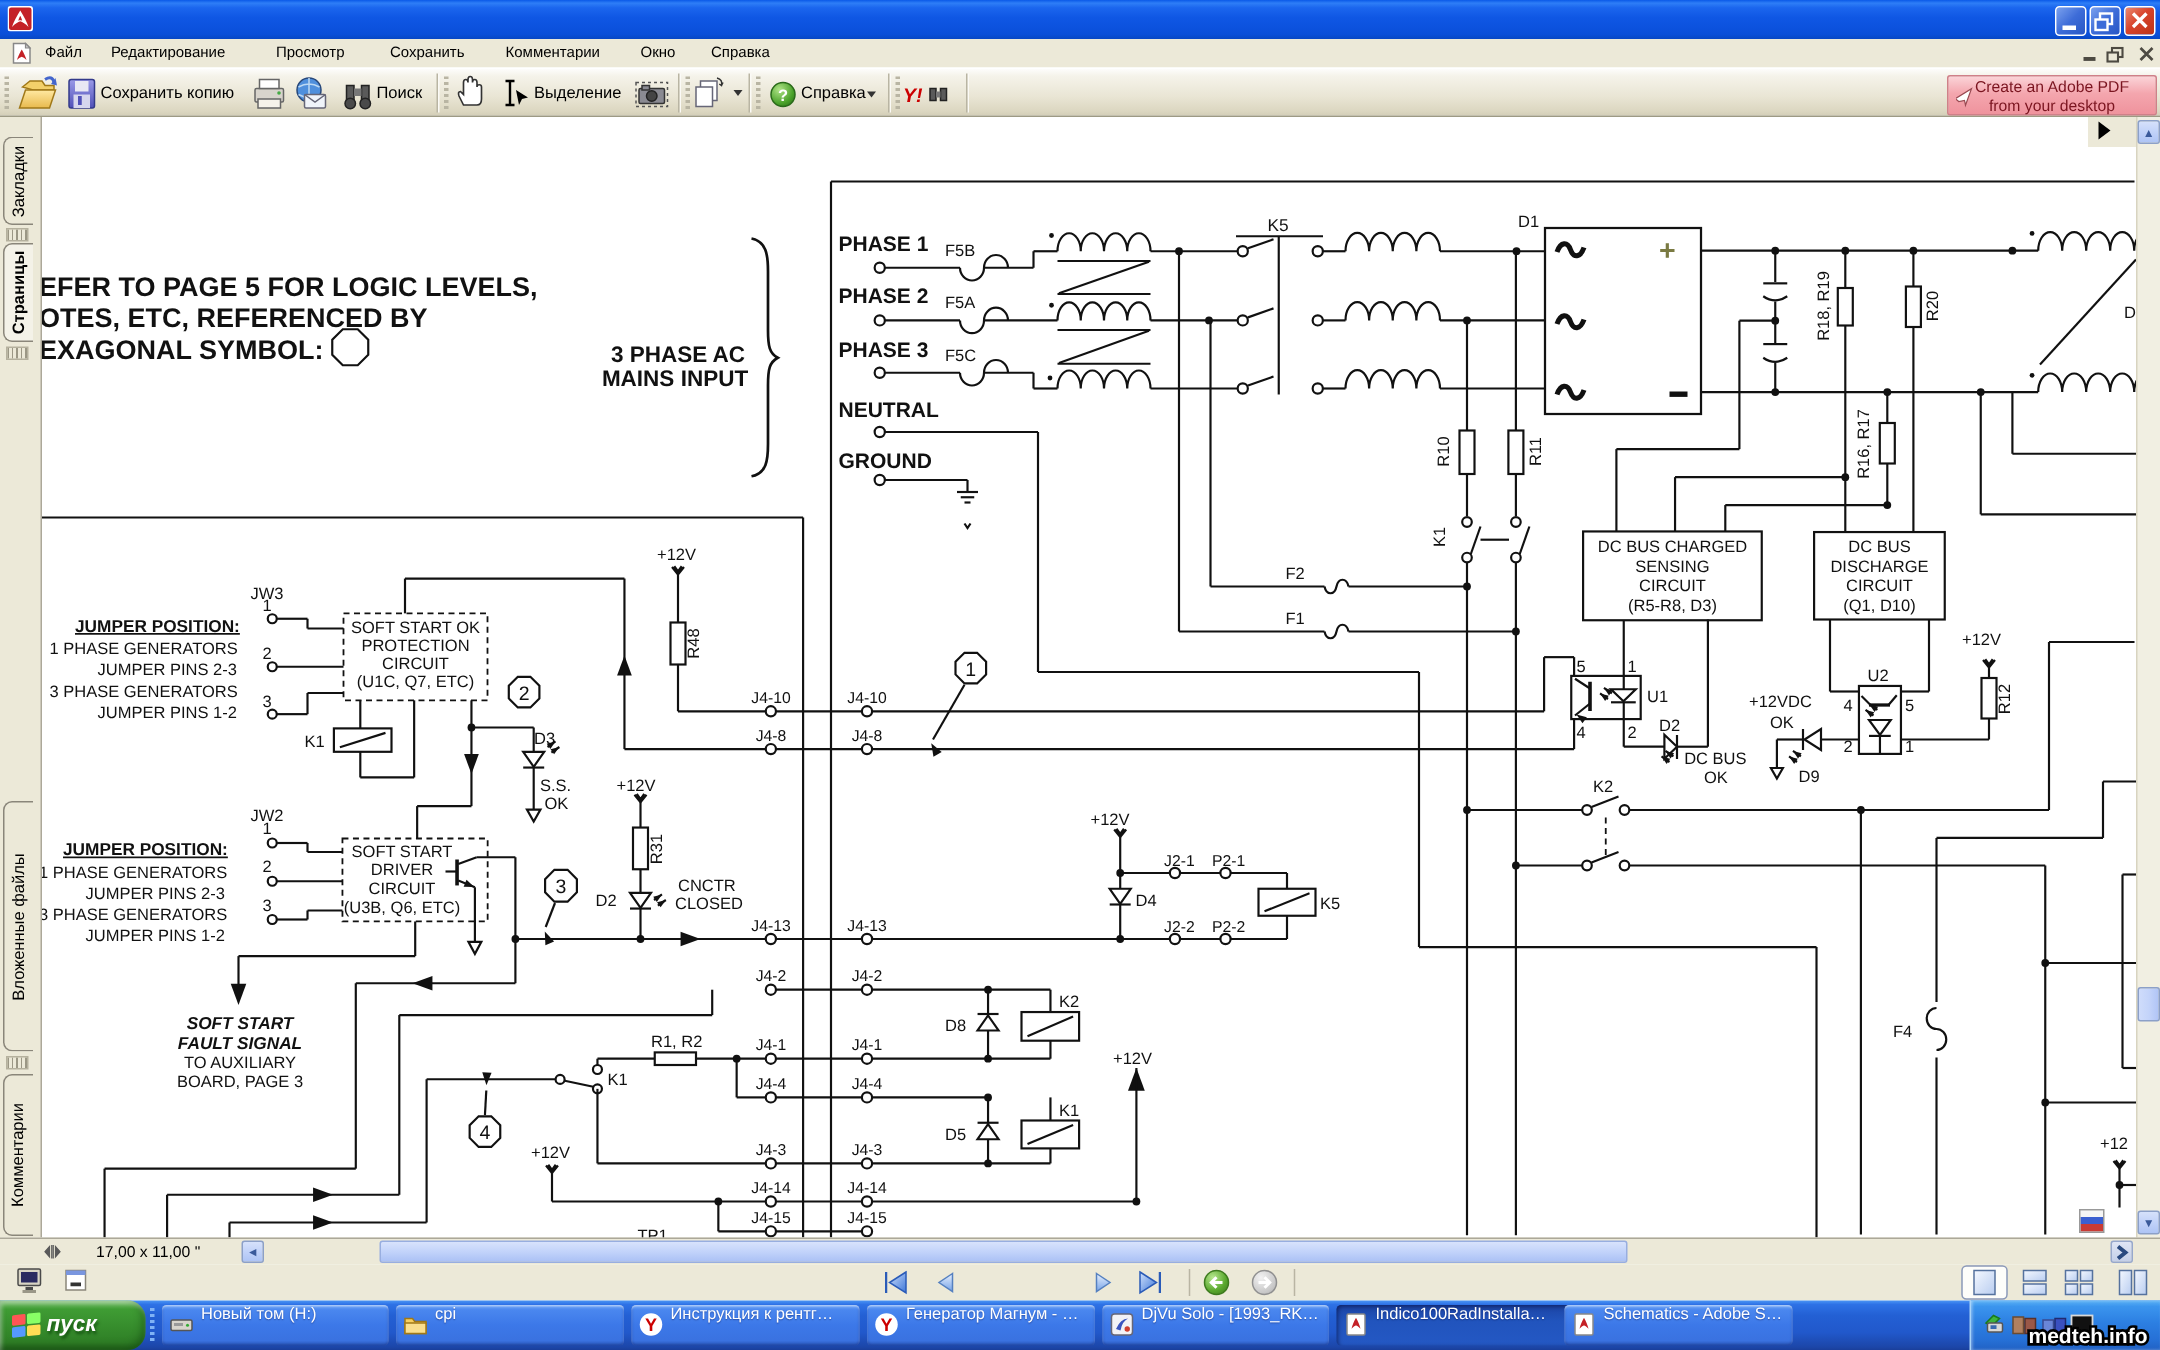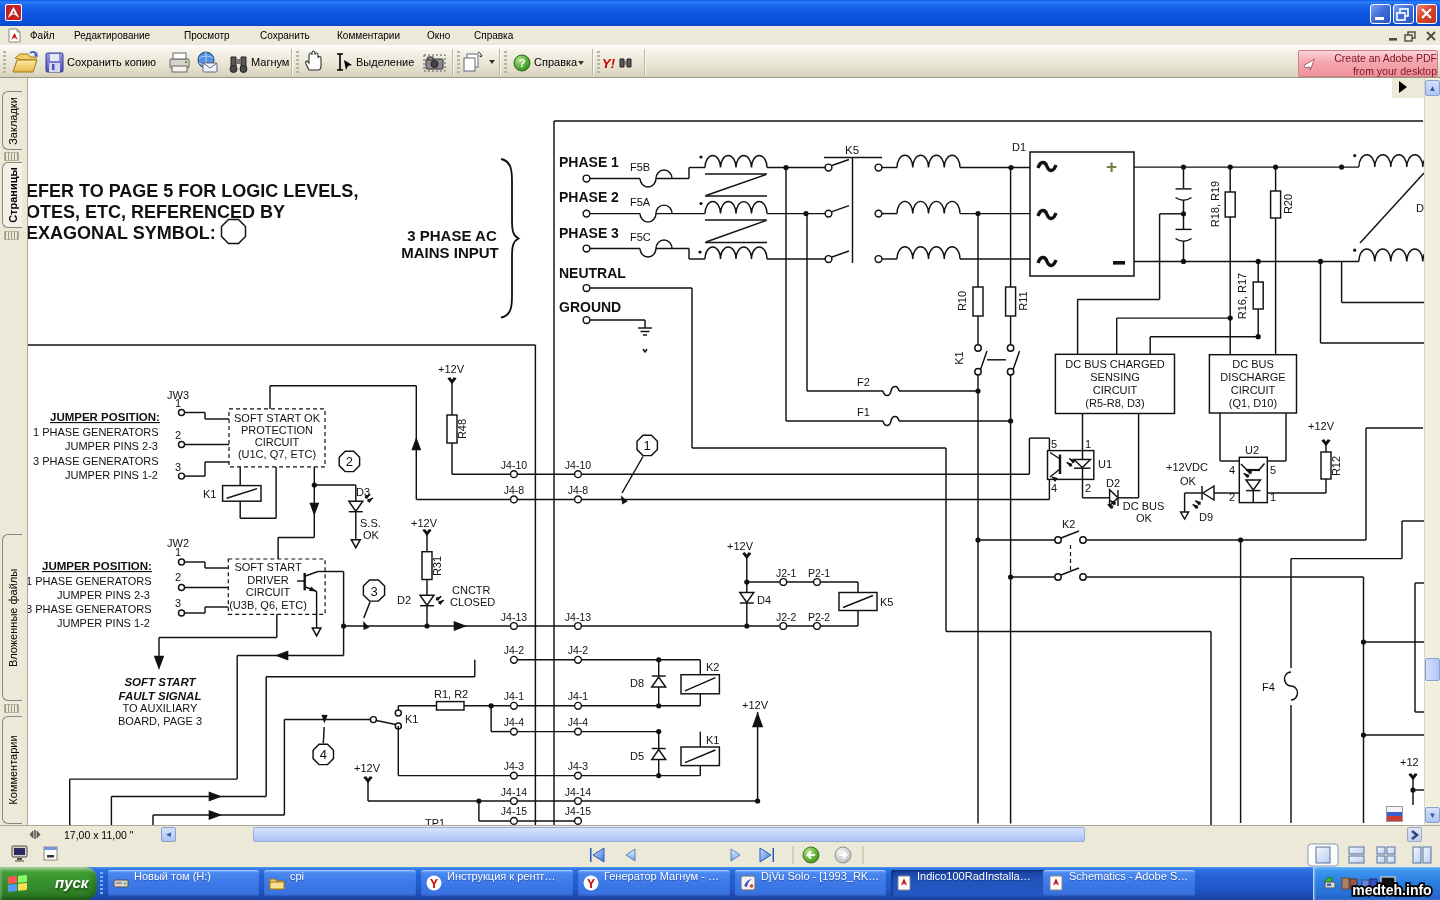--- a/index.html
+++ b/index.html
@@ -18,21 +18,21 @@
 
 #toolbar { left:0; top:45px; width:1440px; height:33px;
   background:linear-gradient(180deg,#fdfdfb 0%,#f5f3ea 15%,#e9e5d4 60%,#dcd7c1 90%,#d4cfb8 100%);
   border-top:1px solid #fff; border-bottom:1px solid #9d9a84; font-size:11px; }
 .vsep { position:absolute; top:3px; height:26px; width:1px; background:#b9b5a3; box-shadow:1px 0 0 #fbfaf6; }
 .grip { position:absolute; top:5px; height:22px; width:3px;
   background:repeating-linear-gradient(180deg,#b9b5a3 0 2px,transparent 2px 4px); }
 .tlabel { position:absolute; top:10px; color:#000; }
 #pinkbtn { position:absolute; left:1298px; top:4px; width:140px; height:27px;
   background:linear-gradient(180deg,#fbd4d8 0%,#f4a6ae 45%,#ef939d 100%);
-  border:1px solid #cf8089; border-radius:2px; color:#7b1520; font-size:10.5px; text-align:right; line-height:13px; padding-top:1px;}
+  border:1px solid #cf8089; border-radius:2px; color:#7b1520; font-size:10.5px; text-align:center; line-height:13px; padding-top:1px;}
 
 #sidebar { left:0; top:78px; width:28px; height:747px; background:#ece9d8; border-right:1px solid #aca899; }
 .tab { position:absolute; left:2px; width:20px; background:#ece9d8; border:1px solid #8a867a; border-right:none;
   border-radius:6px 0 0 6px; }
 .tab .vt { position:absolute; left:3px; top:0; width:14px; height:100%; display:flex; align-items:center; justify-content:center; }
 .vt span { transform:rotate(-90deg); white-space:nowrap; font-size:11px; color:#000; }
 .sgrip { position:absolute; left:4px; width:15px; height:9px;
   background:repeating-linear-gradient(90deg,#9b9785 0 1px,transparent 1px 3px); border:1px solid #b5b19e; }
 
 #vscroll { left:1424px; top:78px; width:16px; height:747px; background:#f1efe2; border-left:1px solid #d8d4c0; }
@@ -46,21 +46,21 @@
   background:linear-gradient(180deg,#d8e2fc 0%,#c2d3fa 50%,#abc1f5 100%); }
 #status2 { left:0; top:843px; width:1440px; height:24px; background:#ece9d8; font-size:11px; }
 #pagefield { position:absolute; left:645px; top:2px; width:74px; height:16px; background:#fff; border:4px solid #be185d; text-align:center; line-height:18px;margin-top:40px;}
 
 #taskbar { left:0; top:867px; width:1440px; height:33px;
   background:linear-gradient(180deg,#4a95f5 0%,#2e72e6 8%,#2360d4 30%,#2158cb 65%,#1c46a8 94%,#1a3f9b 100%); }
 #startbtn { position:absolute; left:0; top:0; width:97px; height:33px; border-radius:0 12px 12px 0;
   background:linear-gradient(180deg,#75c267 0%,#3f9c34 18%,#368c2c 55%,#2f7f26 85%,#266b1e 100%);
   box-shadow:inset -2px -2px 6px rgba(0,40,0,.4), inset 1px 2px 3px rgba(255,255,255,.5); }
 #startbtn .stext { position:absolute; left:31px; top:7px; color:#fff; font-weight:bold; font-style:italic; font-size:15px;
-  text-shadow:1px 2px 2px rgba(0,50,0,.6);margin-left:24px; }
+  text-shadow:1px 2px 2px rgba(0,50,0,.6); }
 .taskbtn { position:absolute; top:3px; height:27px; border-radius:3px; color:#fff; font-size:11px;
   background:linear-gradient(180deg,#71a7f8 0%,#4a87ef 12%,#3c78e8 50%,#3a72e0 88%,#2d5fc7 100%);
   box-shadow:inset 0 1px 1px rgba(255,255,255,.45), inset 0 -1px 2px rgba(0,0,60,.3); overflow:hidden; white-space:nowrap;}
 .taskbtn.active { background:linear-gradient(180deg,#1c44a4 0%,#2154bd 40%,#2458c4 100%);
   box-shadow:inset 1px 1px 3px rgba(0,0,40,.5); }
 .taskbtn .ti { position:absolute; left:5px; top:5px; width:16px; height:16px; }
 .taskbtn .tt { position:absolute; left:26px; top:0; text-shadow:0 1px 1px rgba(0,0,60,.4);}
 #tray { position:absolute; left:1313px; top:0; width:127px; height:33px;
   background:linear-gradient(180deg,#5cb2f5 0%,#3b95ee 12%,#2c7fe2 45%,#2670d6 80%,#2161c4 100%);
   border-left:1px solid #a8d4f8; box-shadow:inset 1px 0 2px rgba(255,255,255,.4);}
@@ -760,21 +760,21 @@
         </radialGradient>
       </defs>
   <text x="522" y="21" font-size="11" font-weight="bold" fill="#fff" text-anchor="middle">?</text>
   <path d="M578,15 l3,4 l3,-4 z" fill="#333"></path>
 
   <text x="602" y="22" font-size="13" font-weight="bold" font-style="italic" fill="#cc0000">Y!</text>
   <path d="M620,13 h4 v8 h-4 z M627,13 h4 v8 h-4 z" fill="#5a5a5a" stroke="#222"></path>
   <rect x="624" y="15" width="3" height="4" fill="#777"></rect>
 </svg>
   <span class="tlabel" style="left:67px">Сохранить копию</span>
-  <span class="tlabel" style="left:251px">Магнум</span>
+  <span class="tlabel" style="left:251px">Поиск</span>
   <div class="vsep" style="left:291px"></div>
     <div class="grip" style="left:296px"></div>
   <span class="tlabel" style="left:356px">Выделение</span>
   <div class="vsep" style="left:452px"></div>
     <div class="grip" style="left:457px"></div>
   <div class="vsep" style="left:499px"></div>
     <div class="grip" style="left:504px"></div>
   <span class="tlabel" style="left:534px">Справка</span>
   <div class="vsep" style="left:592px"></div>
     <div class="grip" style="left:597px"></div>

